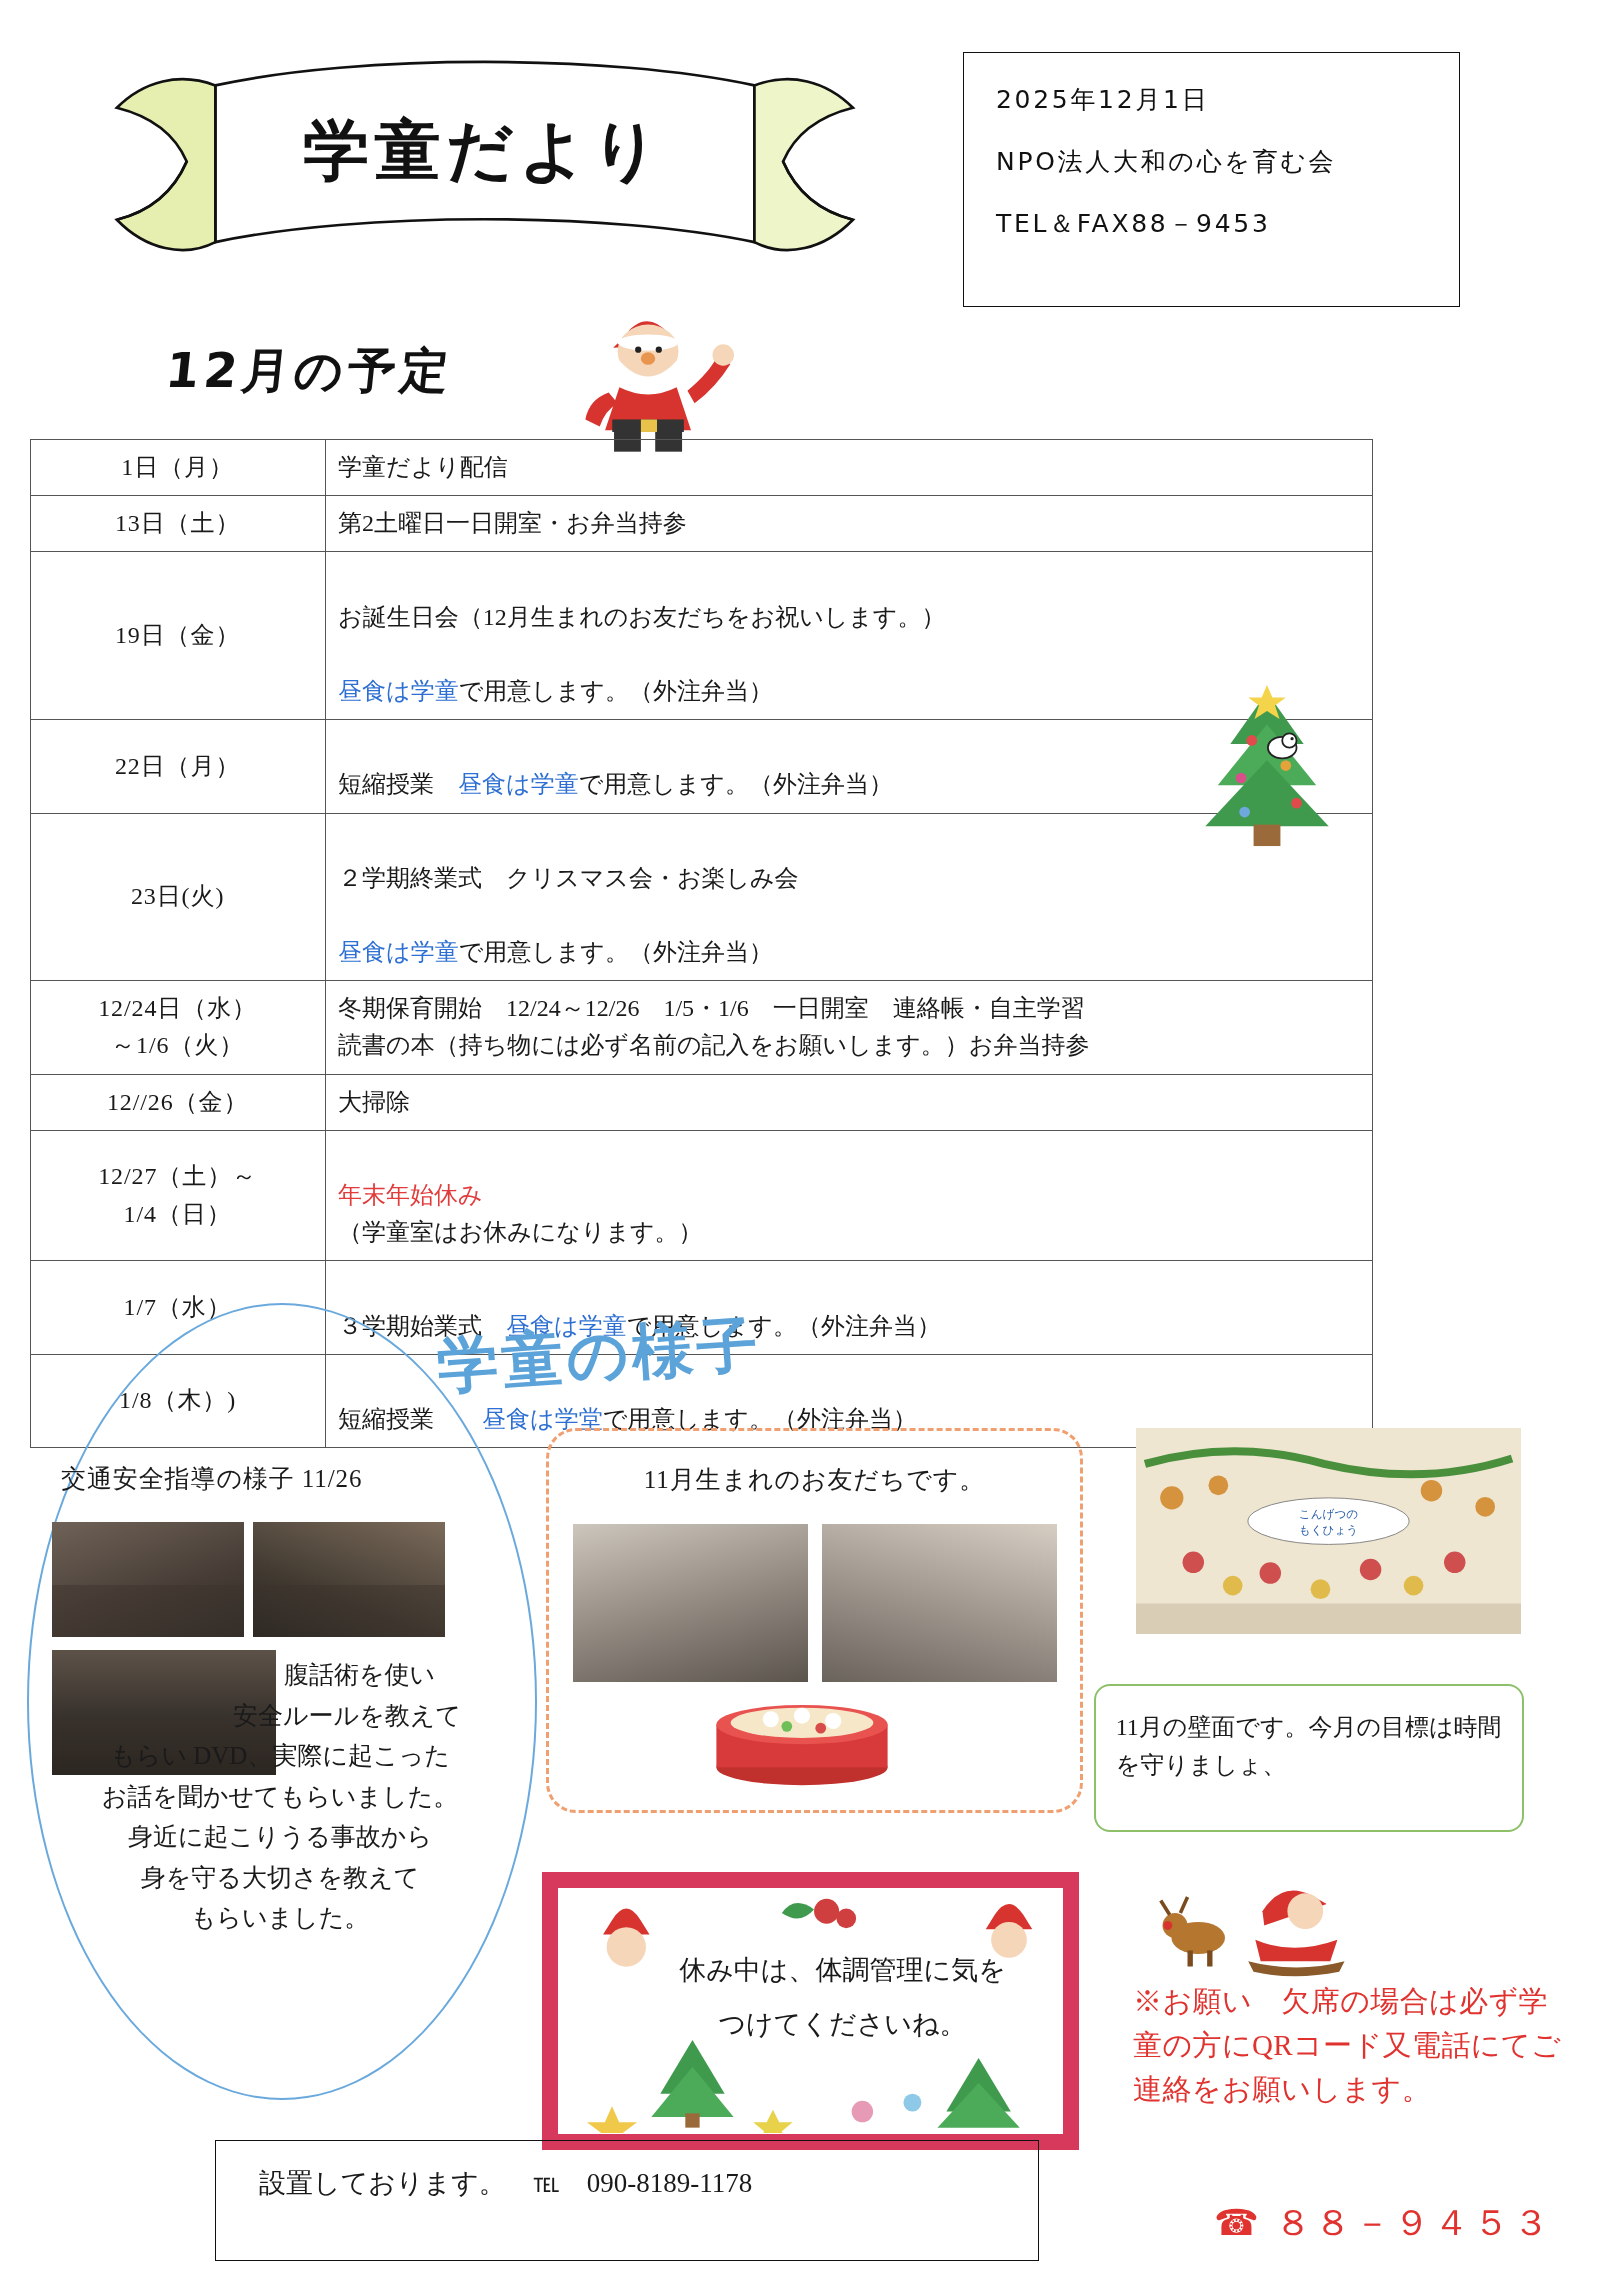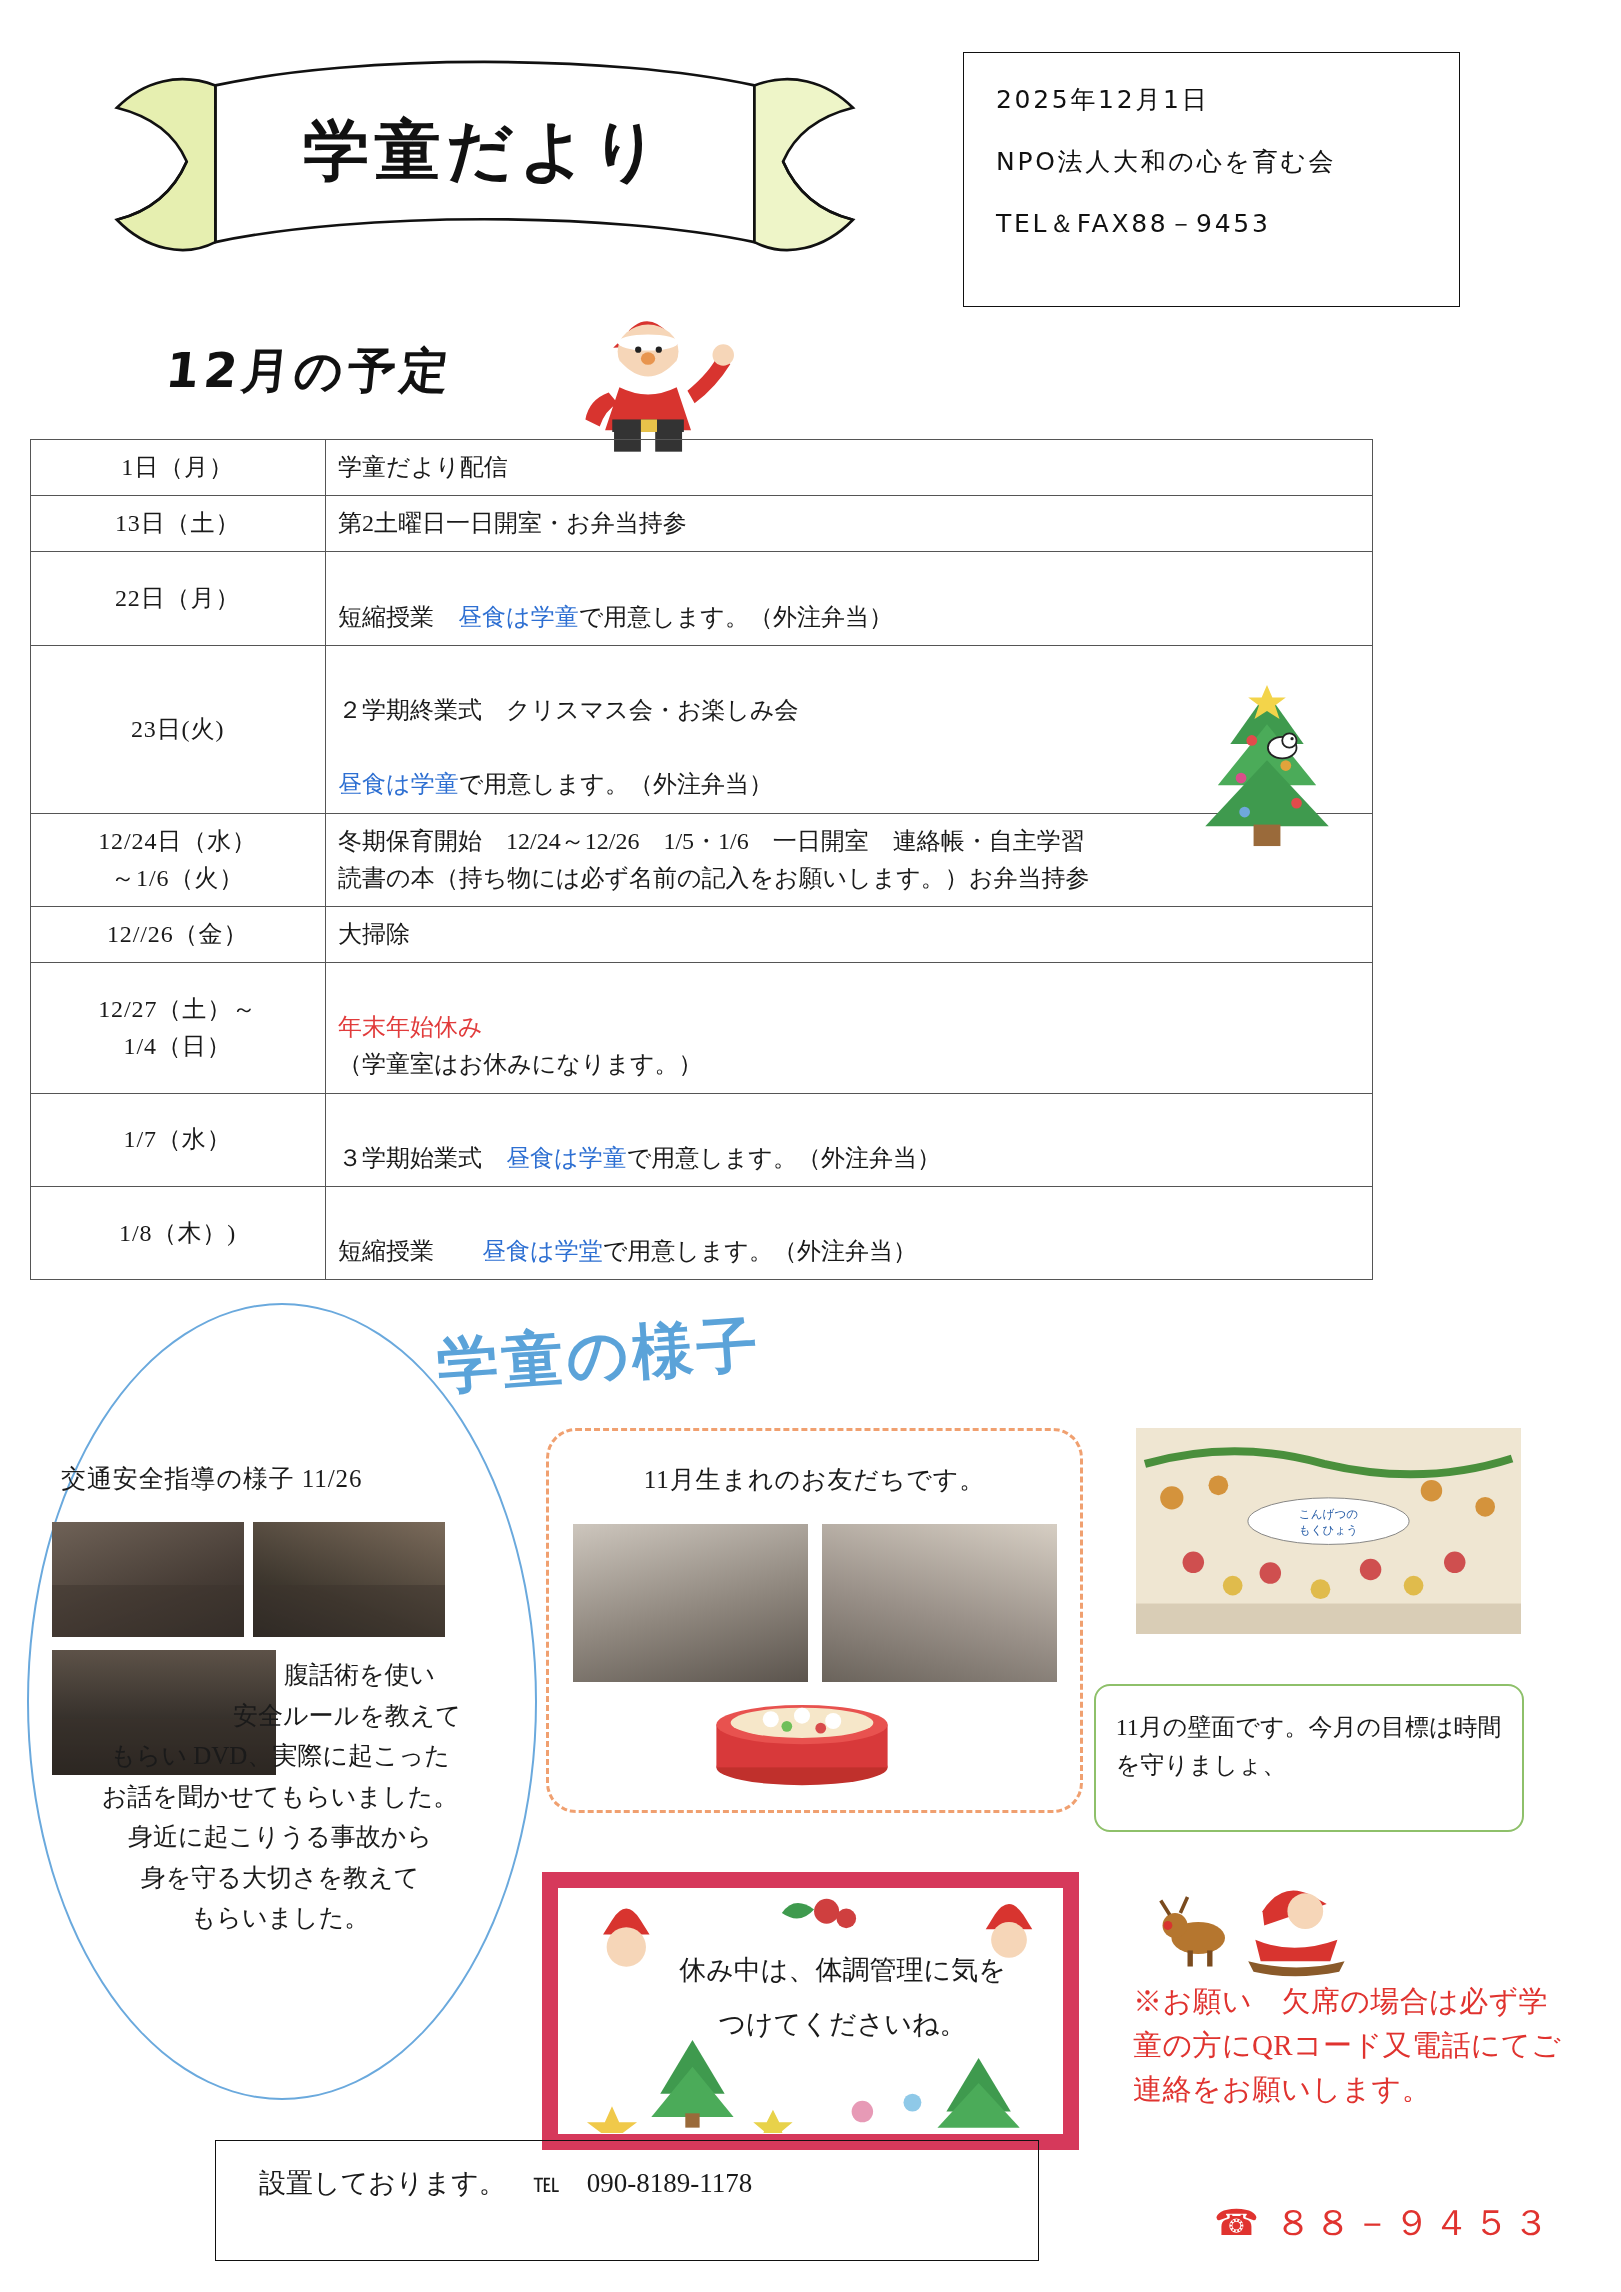--- a/index.html
+++ b/index.html
@@ -304,20 +304,27 @@
 
 <table class="sched">
   <tbody>
     <tr>
       <td class="dcell">1日（月）</td>
       <td class="ecell"><span>学童だより配信</span></td>
     </tr>
     <tr>
       <td class="dcell">13日（土）</td>
       <td class="ecell"><span>第2土曜日一日開室・お弁当持参</span></td>
+    </tr>
+    <tr>
+      <td class="dcell">19日（金）</td>
+      <td class="ecell">
+        <span>お誕生日会（12月生まれのお友だちをお祝いします。）</span><br>
+        <span class="blue">昼食は学童</span><span>で用意します。（外注弁当）</span>
+      </td>
     </tr>
     <tr>
       <td class="dcell">22日（月）</td>
       <td class="ecell">
         <span>短縮授業　</span><span class="blue">昼食は学童</span><span>で用意します。（外注弁当）</span>
       </td>
     </tr>
     <tr>
       <td class="dcell">23日(火)</td>
       <td class="ecell">

